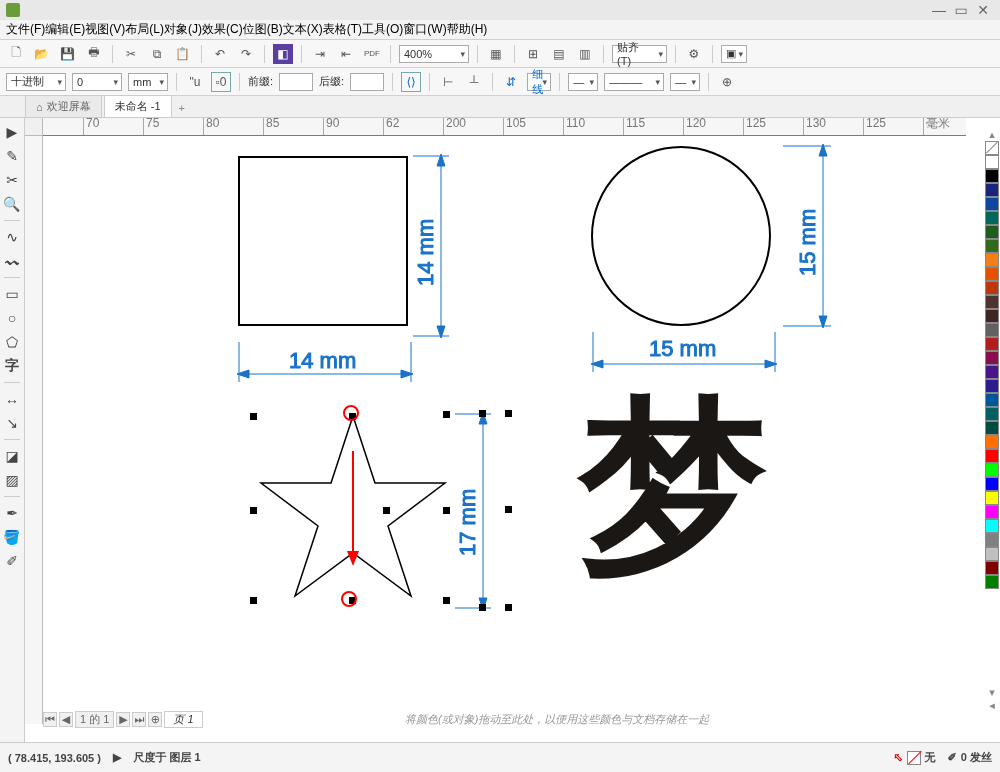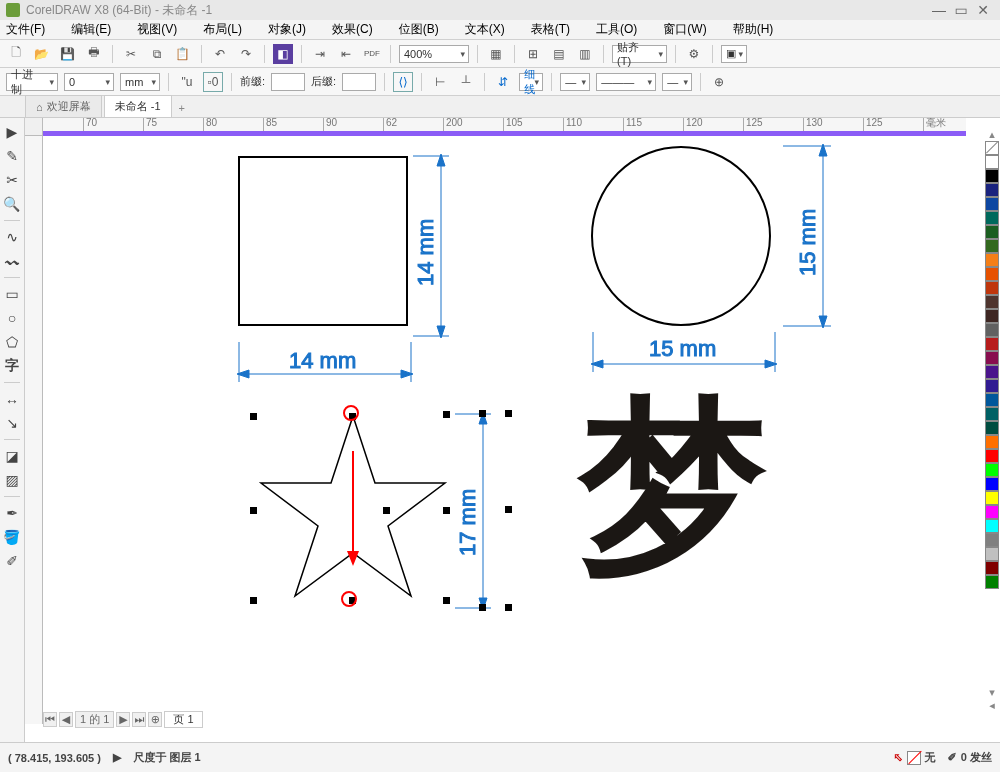--- a/index.html
+++ b/index.html
@@ -5,21 +5,21 @@
 * { margin: 0; padding: 0; box-sizing: border-box; font-family: "Microsoft YaHei", Tahoma, sans-serif; }
 body { width: 1000px; height: 772px; background: #fff; overflow: hidden; font-size: 11px; color: #333; position: relative; }
 
 
 .titlebar { height: 20px; background: #e8e8e8; display: flex; align-items: center; padding: 0 6px; color: #888; font-size: 12px; }
 .titlebar .appicon { width:14px; height:14px; background:#6b9c3a; margin-right:6px; border-radius:2px; }
 .titlebar .spacer { flex:1; }
 .titlebar .winbtn { width:22px; text-align:center; font-size:14px; color:#666; }
 
 
-.menubar { height: 20px; background: #f4f4f4; display: flex; align-items: center; gap: 26px; padding: 0 6px; font-size: 12px; border-bottom:1px solid #d0d0d0; }
+.menubar { height: 20px; background: #f4f4f4; display: flex; align-items: center; gap: 0; padding: 0 6px; font-size: 12px; border-bottom:1px solid #d0d0d0; }
 .menubar .menu { color: #000; cursor: default; }
 
 
 .toolbar { height: 28px; background: #f7f7f7; border-bottom:1px solid #d0d0d0; display:flex; align-items:center; gap:6px; padding: 0 6px; font-size:11px; }
 .toolbar .btn { width:20px; height:20px; border:1px solid transparent; display:flex; align-items:center; justify-content:center; color:#555; font-size:12px; }
 .toolbar .sep { width:1px; height:18px; background:#ccc; margin:0 2px; }
 .toolbar .combo { height:18px; border:1px solid #aaa; background:#fff; padding:0 14px 0 4px; position:relative; font-size:11px; display:flex; align-items:center; }
 .toolbar .combo::after { content:"▾"; position:absolute; right:3px; font-size:9px; color:#555;}
 .toolbar .label { color:#333; }
 
@@ -37,21 +37,21 @@
 
 
 .toolstrip { width:25px; background:#f4f4f4; border-right:1px solid #ccc; display:flex; flex-direction:column; align-items:center; padding-top:4px; gap:4px; }
 .toolstrip .tbtn { width:20px; height:20px; display:flex; align-items:center; justify-content:center; font-size:14px; color:#444; }
 .toolstrip .tsep { width:16px; height:1px; background:#ccc; margin:2px 0; }
 
 
 .canvaswrap { flex:1; position:relative; background:#fff; }
 
 
-.ruler-h { position:absolute; left:18px; right:34px; top:0; height:18px; background:#f6f6f6; border-bottom:5px solid #8b5cf6; font-size:10px; color:#777; overflow:hidden; }
+.ruler-h { position:absolute; left:18px; right:34px; top:0; height:18px; background:#f6f6f6; border-bottom:1px solid #8b5cf6; font-size:12px; color:#777; overflow:hidden; }
 .ruler-h .ticks { display:flex; }
 .ruler-h .tick { flex:0 0 60px; border-left:1px solid #aaa; padding-left:2px; height:18px; line-height:10px; }
 .ruler-v { position:absolute; top:18px; bottom:18px; left:0; width:18px; background:#f6f6f6; border-right:1px solid #bbb; }
 .ruler-corner { position:absolute; left:0; top:0; width:18px; height:18px; background:#f0f0f0; border-right:1px solid #bbb; border-bottom:1px solid #bbb; }
 
 .canvas { position:absolute; left:18px; top:18px; right:18px; bottom:32px; background:#fff; overflow:hidden; }
 
 
 .shape-square { position:absolute; left:195px; top:20px; width:170px; height:170px; border:2px solid #000; background:#fff; }
 .shape-circle { position:absolute; left:548px; top:10px; width:180px; height:180px; border:2px solid #000; border-radius:50%; background:#fff; }
@@ -65,39 +65,38 @@
 .starwrap { position:absolute; left:210px; top:275px; width:200px; height:195px; }
 .selhandle { position:absolute; width:7px; height:7px; background:#000; }
 .redcirc { position:absolute; width:16px; height:16px; border:2px solid red; border-radius:50%; }
 
 
 .bigchar { position:absolute; left:535px; top:255px; font-size:190px; font-weight:900; font-family:"SimHei","Microsoft YaHei",sans-serif; color:#1b1714; line-height:1; }
 
 
 .pagetabs { position:absolute; left:18px; bottom:14px; height:18px; display:flex; align-items:center; font-size:11px; gap:2px; }
 .pagetabs .nav { width:14px; text-align:center; color:#666; border:1px solid #ccc; background:#f0f0f0; }
-.pagetabs .pg { border:1px solid #ccc; background:#fff; padding:0 8px; }
+.pagetabs .pg { border:1px solid #ccc; background:#fff; padding:0 8px;font-style:italic; }
 .hint { position:absolute; left:380px; bottom:15px; font-size:11px; color:#999; font-style:italic;}
 
 
 .rpalette { position:absolute; right:0; top:10px; bottom:30px; width:16px; display:flex; flex-direction:column; }
 .rpalette .sw { width:14px; height:14px; border:1px solid #888; margin:0 auto 0; }
 
 
 .statusbar { position:absolute; left:0; right:0; bottom:0; height:30px; background:#f4f4f4; border-top:1px solid #ccc; display:flex; align-items:center; font-size:11px; color:#444; padding:0 8px; gap:12px; }
 .statusbar .seg { display:flex; align-items:center; gap:4px;font-weight:bold; }
 .statusbar .fillsw { width:14px; height:14px; border:1px solid #888; background:#fff; position:relative; }
 .statusbar .fillsw.none::after { content:""; position:absolute; left:-2px; top:5px; width:18px; height:1px; background:red; transform:rotate(-45deg);}
 </style>
 </head>
 <body>
 
 <div class="titlebar">
   <div class="appicon"></div>
-  <span>CorelDRAW X8 (64-Bit) - 未命名 -1</span>
   <div class="spacer"></div>
   <div class="winbtn">—</div>
   <div class="winbtn">▭</div>
   <div class="winbtn">✕</div>
 </div>
 
 <div class="menubar">
   <span class="menu">文件(F)</span>
   <span class="menu">编辑(E)</span>
   <span class="menu">视图(V)</span>
@@ -144,21 +143,21 @@
   <div class="combo" style="width:55px;">
       <span>贴齐(T)</span>
     </div>
   <div class="sep"></div>
   <div class="btn">⚙</div>
   <div class="sep"></div>
   <div class="combo" style="width:26px;">▣</div>
 </div>
 
 <div class="toolbar">
-  <div class="combo" style="width:52px;">
+  <div class="combo" style="width:60px;">
       <span>十进制</span>
     </div>
   <div class="combo" style="width:50px;">
       <span>0</span>
     </div>
   <div class="combo" style="width:40px;">
       <span>mm</span>
     </div>
   <div class="sep"></div>
   <div class="btn">"u</div>
@@ -339,20 +338,21 @@
 
     <div class="pagetabs">
       <div class="nav">⏮</div>
       <div class="nav">◀</div>
       <div class="nav" style="width:auto;padding:0 4px;"><span>1 的 1</span></div>
       <div class="nav">▶</div>
       <div class="nav">⏭</div>
       <div class="nav">⊕</div>
       <div class="pg"><span>页 1</span></div>
     </div>
+    <div class="hint">将颜色(或对象)拖动至此处，以便用这些颜色与文档存储在一起</div>
 
     <div class="rpalette">
       <div style="text-align:center;color:#888;">▴</div>
       <div class="sw" style="background:#fff;position:relative;">
           <div style="position:absolute;left:-2px;top:5px;width:16px;height:1px;background:#888;transform:rotate(-45deg);"></div>
         </div>
       <div id="palette-holder">
           <div class="sw" style="background: rgb(255, 255, 255);"></div>
           <div class="sw" style="background: rgb(0, 0, 0);"></div>
           <div class="sw" style="background: rgb(26, 35, 126);"></div>

